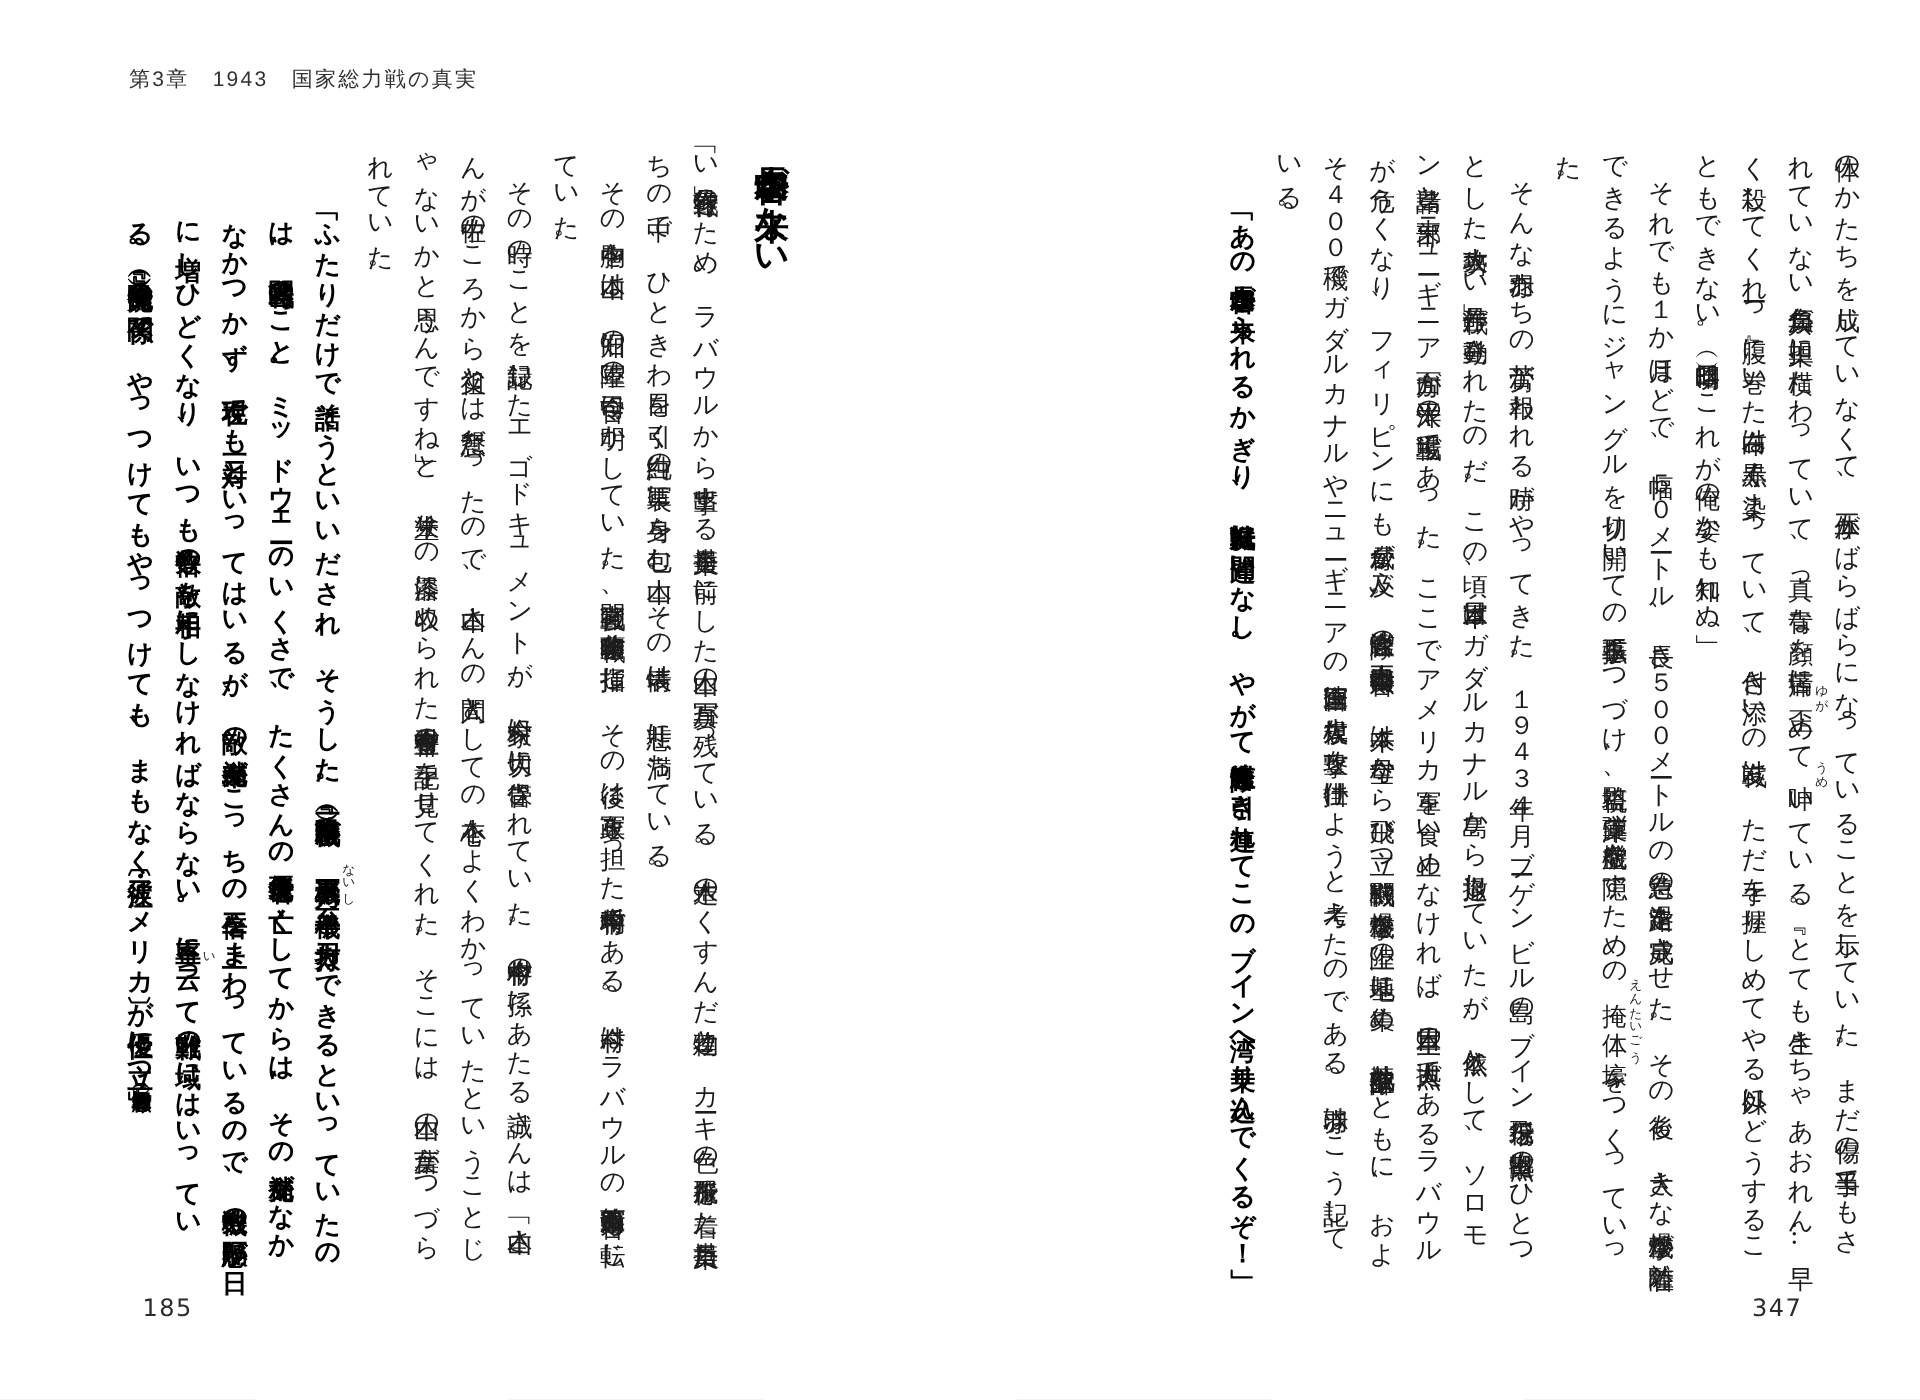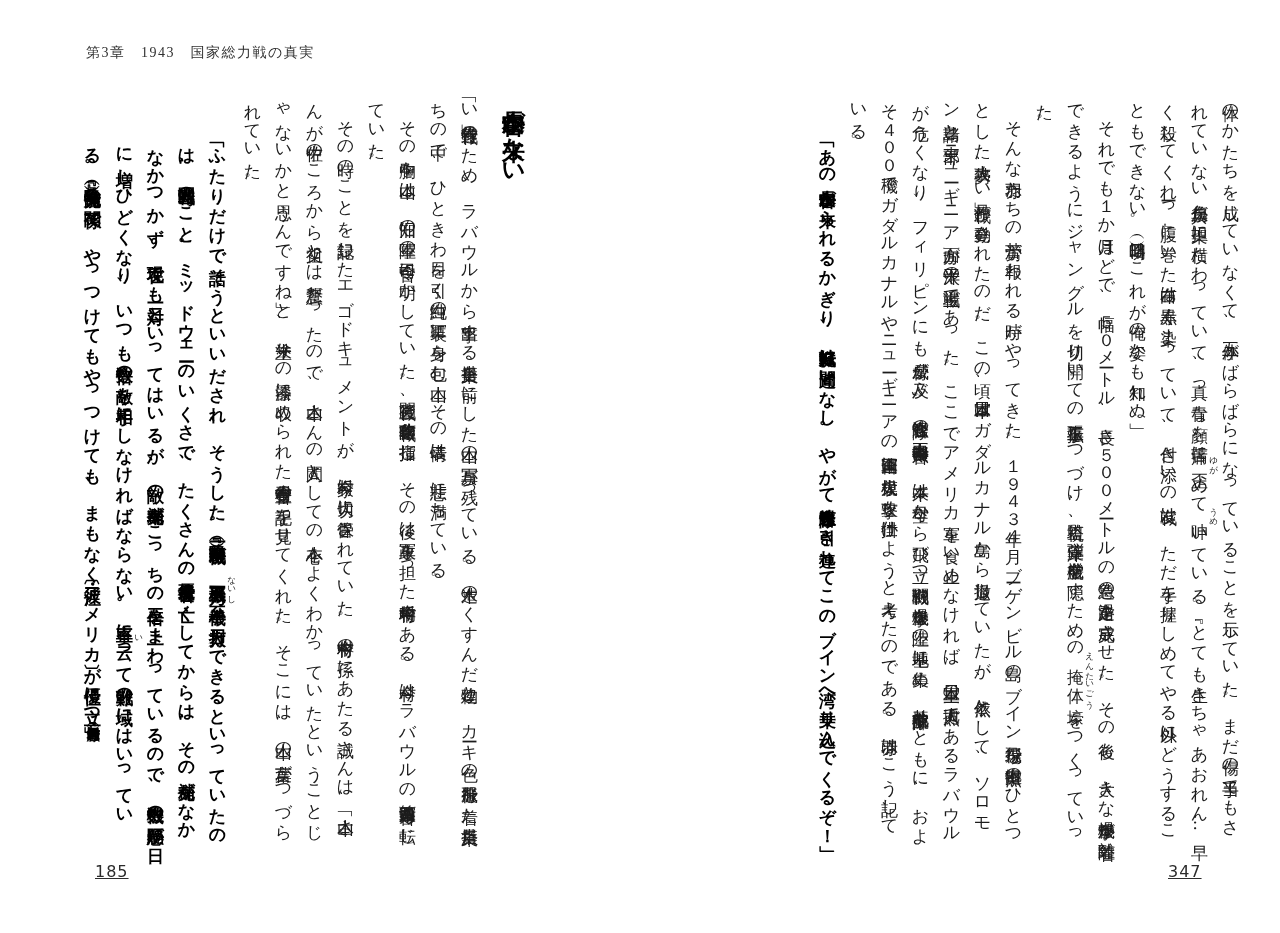--- a/index.html
+++ b/index.html
@@ -13,21 +13,21 @@
     height: 933px;
     background: #ffffff;
     overflow: hidden;
     font-family: "DejaVu Serif", serif;
     color: #1c1c1c;
   }
   .running-header {
     position: absolute;
     left: 86px;
     top: 44px;
-    font-family: Liberation Serif, serif;
+    font-family: Liberation Sans, sans-serif;
     font-size: 14px;
     letter-spacing: 1.5px;
     color: #303030;
     white-space: nowrap;
   }
   .vpage {
     position: absolute;
     top: 92px;
     height: 752px;
     writing-mode: vertical-rl;
@@ -76,21 +76,20 @@
     font-size: 13px;
     letter-spacing: 0;
   }
   .page-number {
     position: absolute;
     top: 862px;
     font-family: "DejaVu Sans", sans-serif;
     font-size: 16px;
     letter-spacing: 1px;
     color: #2b2b2b;
-    text-decoration: underline;
   }
   .page-number-left { left: 95px; }
   .page-number-right { left: 1168px; }
 </style>
 </head>
 <body>
 
 <div class="spread">
 
   <div class="running-header">第3章　1943　国家総力戦の真実</div>

